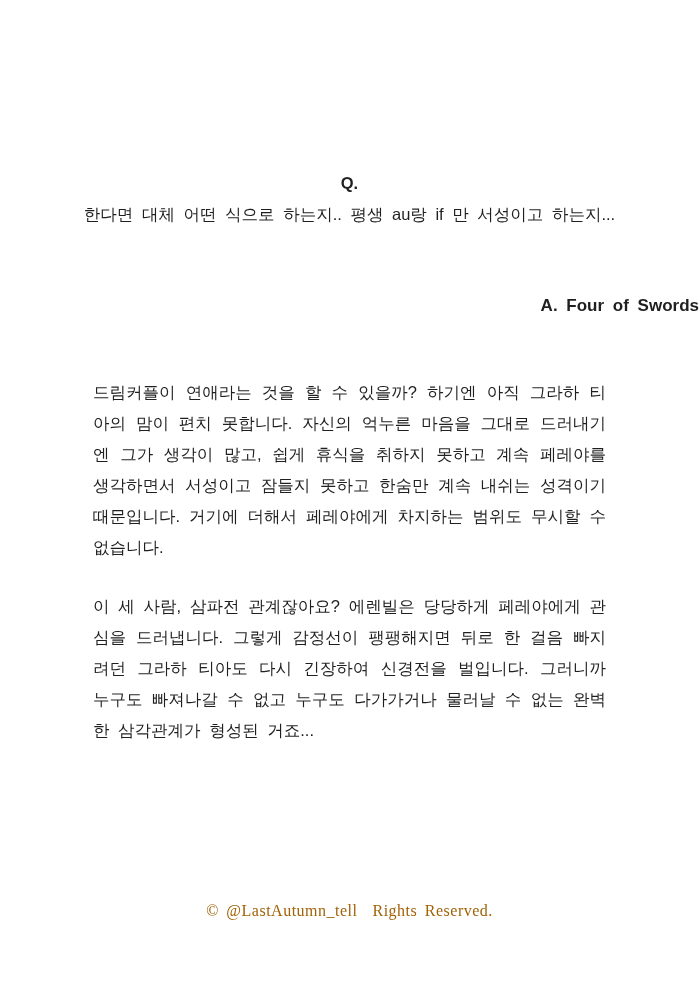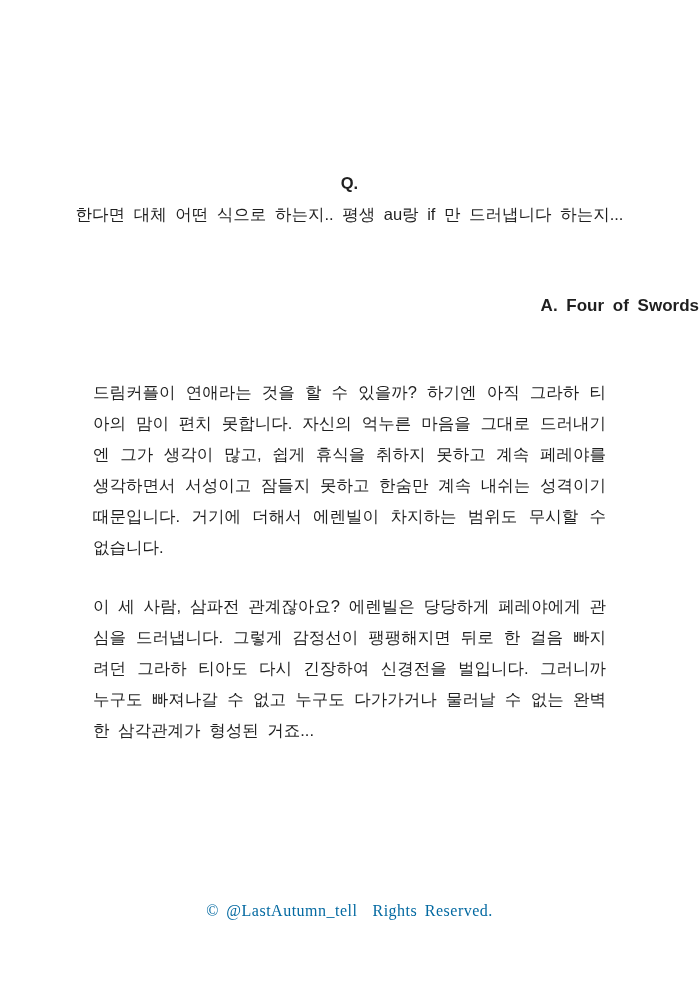--- a/index.html
+++ b/index.html
@@ -60,38 +60,38 @@
   }
   .footer {
     position: absolute;
     top: 895px;
     left: 0;
     right: 0;
     text-align: center;
     font-family: "Liberation Serif", "DejaVu Serif", serif;
     font-size: 16px;
     line-height: 31px;
-    color: #0369a1;
+    color: #a16207;
     letter-spacing: 0.5px;
     word-spacing: 3px;
     white-space: pre;
   }
 </style>
 </head>
 <body>
 
 <div class="page">
 
   <div class="qa-header">
     <div class="q-label">Q.</div>
-    <div class="q-line">한다면 대체 어떤 식으로 하는지.. 평생 au랑 if 만 드러냅니다 하는지...</div>
+    <div class="q-line">한다면 대체 어떤 식으로 하는지.. 평생 au랑 if 만 서성이고 하는지...</div>
   </div>
 
   <div class="a-line">A. Four of Swords</div>
 
   <div class="body-text">
-    <p>드림커플이 연애라는 것을 할 수 있을까? 하기엔 아직 그라하 티아의 맘이 편치 못합니다. 자신의 억누른 마음을 그대로 드러내기엔 그가 생각이 많고, 쉽게 휴식을 취하지 못하고 계속 페레야를 생각하면서 서성이고 잠들지 못하고 한숨만 계속 내쉬는 성격이기 때문입니다. 거기에 더해서 에렌빌이 차지하는 범위도 무시할 수 없습니다.</p>
+    <p>드림커플이 연애라는 것을 할 수 있을까? 하기엔 아직 그라하 티아의 맘이 편치 못합니다. 자신의 억누른 마음을 그대로 드러내기엔 그가 생각이 많고, 쉽게 휴식을 취하지 못하고 계속 페레야를 생각하면서 서성이고 잠들지 못하고 한숨만 계속 내쉬는 성격이기 때문입니다. 거기에 더해서 페레야에게 차지하는 범위도 무시할 수 없습니다.</p>
     <p>이 세 사람, 삼파전 관계잖아요? 에렌빌은 당당하게 페레야에게 관심을 드러냅니다. 그렇게 감정선이 팽팽해지면 뒤로 한 걸음 빠지려던 그라하 티아도 다시 긴장하여 신경전을 벌입니다. 그러니까 누구도 빠져나갈 수 없고 누구도 다가가거나 물러날 수 없는 완벽한 삼각관계가 형성된 거죠...</p>
   </div>
 
   <div class="footer">© @LastAutumn_tell  Rights Reserved.</div>
 
 </div>
 
 </body></html>

